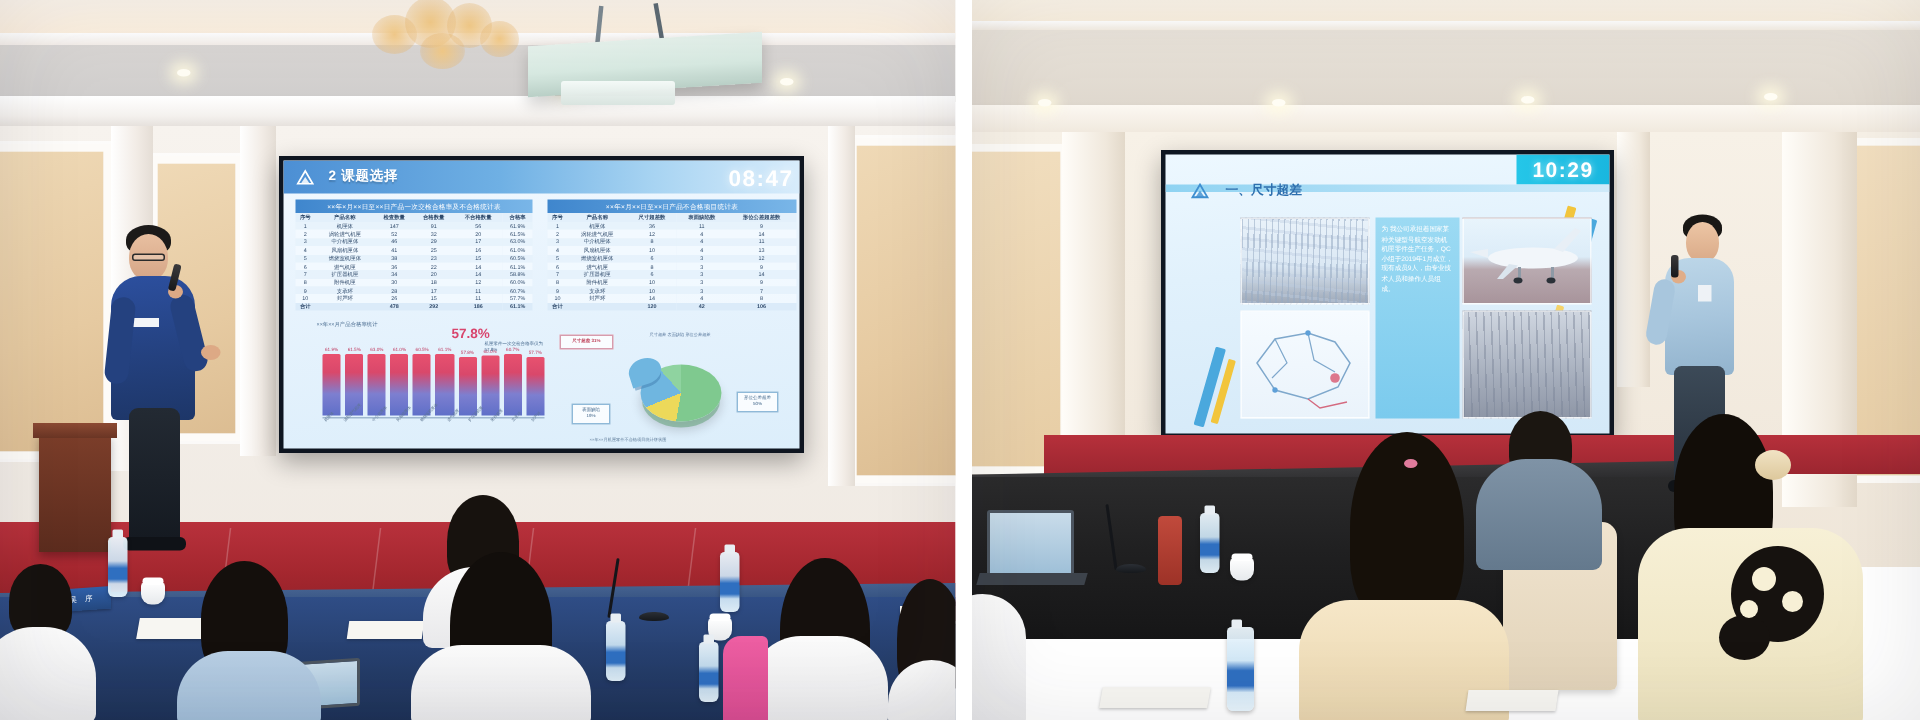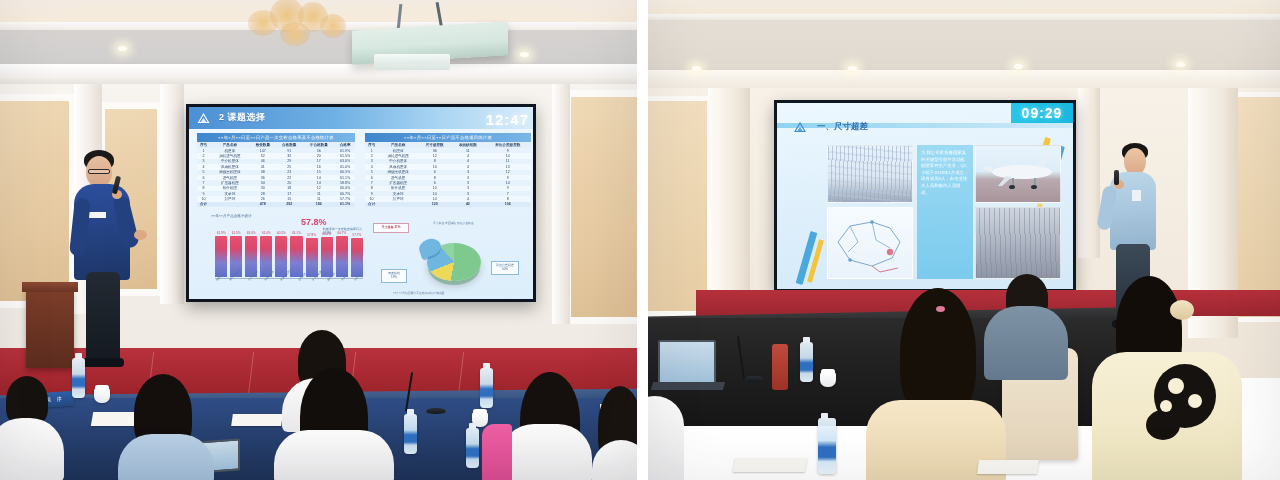--- a/index.html
+++ b/index.html
@@ -291,21 +291,21 @@
 
       <div class="screen-frame">
         <div class="screen">
 
           <div class="slide-titlebar"></div>
           <svg class="slide-logo" viewBox="0 0 32 24">
             <path d="M3 21 L13 4 L23 21 Z" fill="none" stroke="#ffffff" stroke-width="2.2"></path>
             <path d="M13 12 L19 21 L7 21 Z" fill="#ffffff" opacity=".85"></path>
           </svg>
           <div class="slide-title">2 课题选择</div>
-          <div class="clock">12:47</div>
+          <div class="clock">08:47</div>
 
           <div class="tbl" style="left:8px; top:26px; width:158px;">
             <div class="tbl-cap">××年×月××日至××日产品一次交检合格率及不合格统计表</div>
             <table>
               <thead>
                   <tr id="tl-head">
                     <th>序号</th>
                     <th>产品名称</th>
                     <th>检查数量</th>
                     <th>合格数量</th>
@@ -673,21 +673,21 @@
       <div class="r-col rc3"></div>
 
       <div class="downlight" style="left:44px;top:66px;"></div>
       <div class="downlight" style="left:200px;top:66px;"></div>
       <div class="downlight" style="left:366px;top:64px;"></div>
       <div class="downlight" style="left:528px;top:62px;"></div>
 
       <div class="r-screen-frame">
         <div class="r-screen">
           <div class="r-clockbox">
-            <span>09:29</span>
+            <span>10:29</span>
           </div>
           <div class="r-band"></div>
           <svg class="r-logo" viewBox="0 0 32 24">
             <path d="M3 21 L13 4 L23 21 Z" fill="none" stroke="#3f8fd0" stroke-width="2.4"></path>
             <path d="M13 12 L19 21 L7 21 Z" fill="#3f8fd0" opacity=".8"></path>
           </svg>
           <div class="r-title">一、尺寸超差</div>
 
           <div class="accent-bar" style="left:26px;top:128px;width:7px;height:54px;background:#4aa8dd;transform:rotate(16deg);"></div>
           <div class="accent-bar" style="left:36px;top:136px;width:5px;height:44px;background:#f2c53c;transform:rotate(16deg);"></div>

